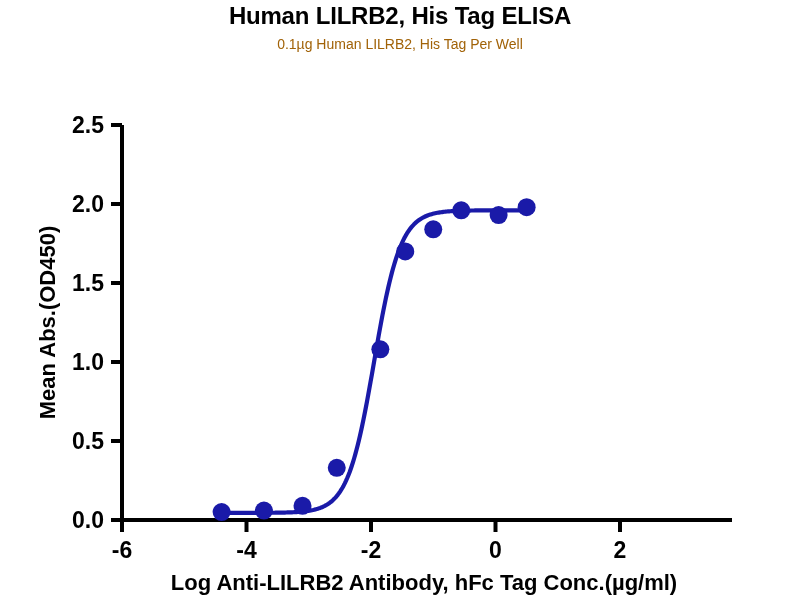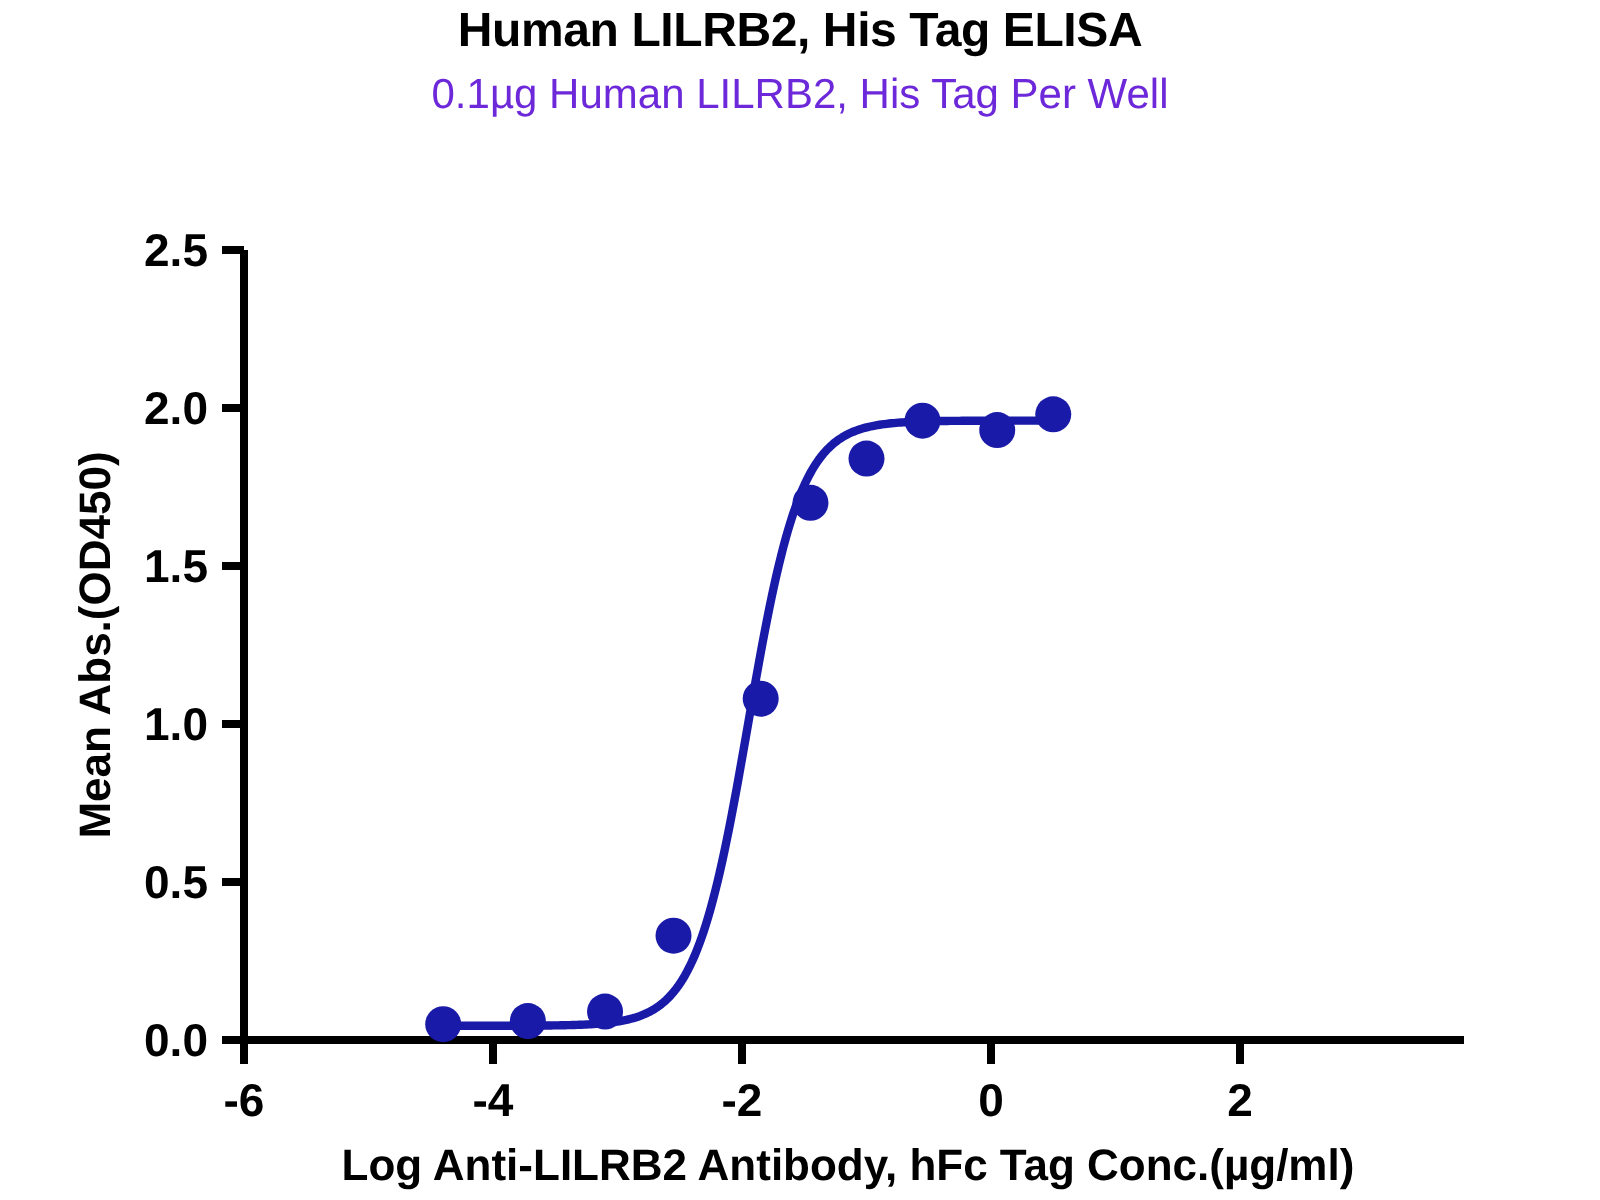--- a/index.html
+++ b/index.html
@@ -25,23 +25,23 @@
     font-weight: bold;
     color: #000000;
     letter-spacing: -0.2px;
   }
   #chart-subtitle {
     position: absolute;
     top: 36px;
     left: 0;
     width: 800px;
     text-align: center;
-    font-size: 21px;
+    font-size: 14px;
     font-weight: normal;
-    color: #6d28d9;
+    color: #a16207;
   }
   #plot-svg {
     position: absolute;
     top: 0;
     left: 0;
   }
   .tick-label-y {
     font-family: "Liberation Sans", sans-serif;
     font-size: 23px;
     font-weight: bold;

